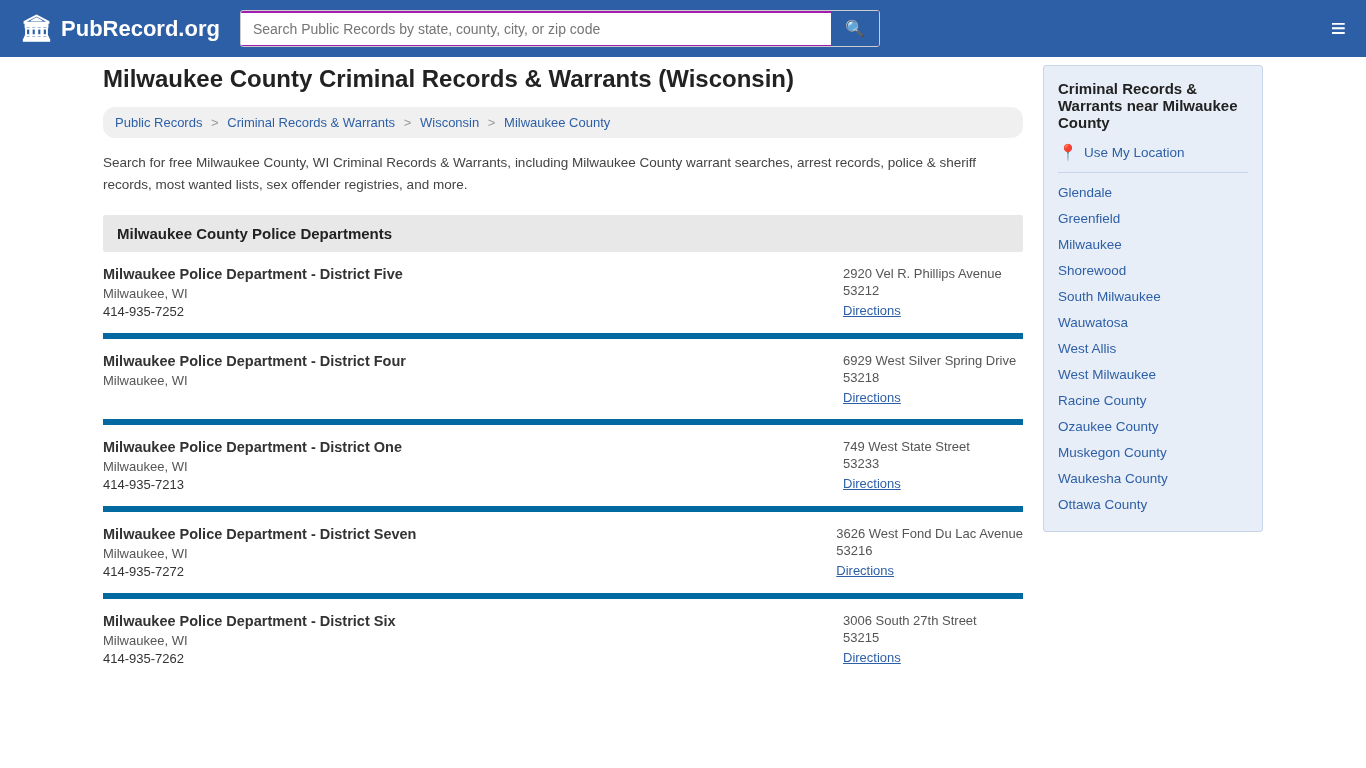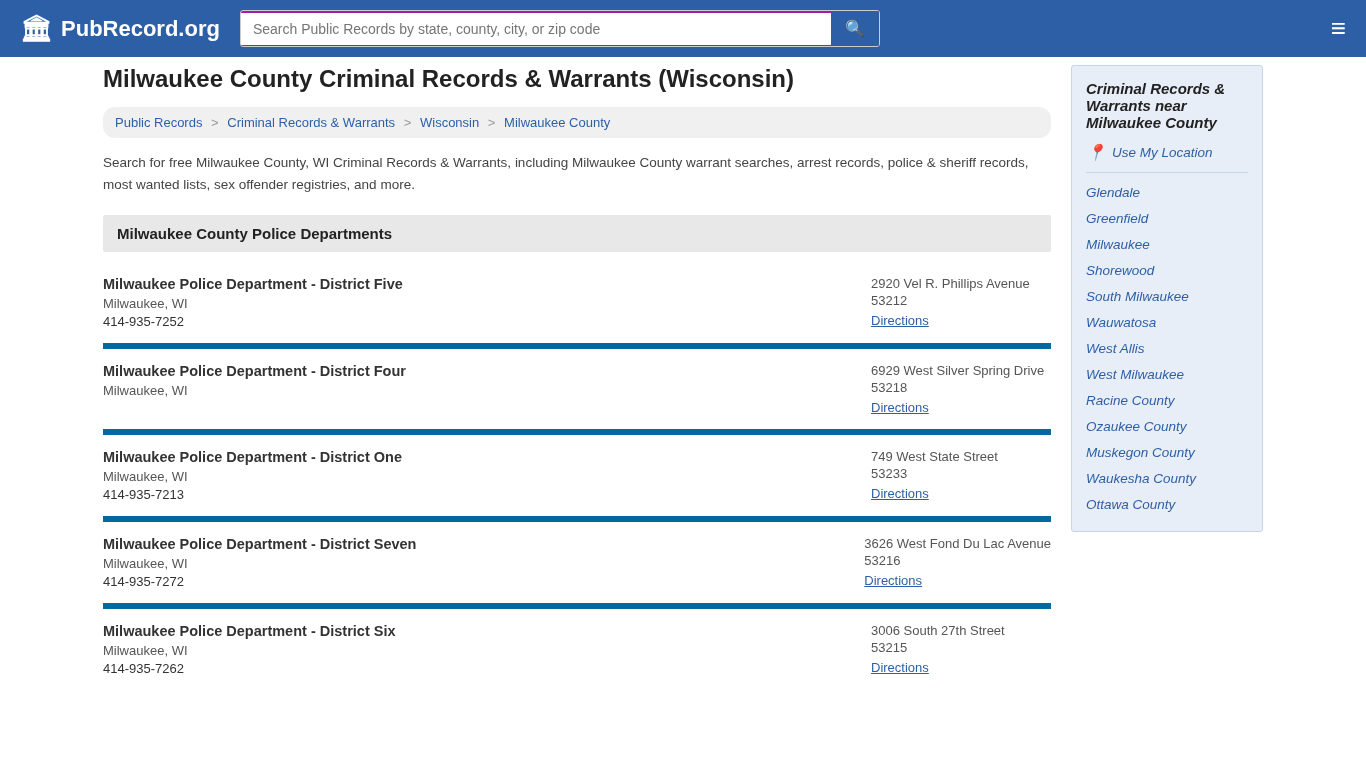--- a/index.html
+++ b/index.html
@@ -64,23 +64,22 @@
       max-width: 1200px;
       margin: 0 auto;
       padding: 8px 20px;
       display: flex;
       gap: 20px;
     }
     .main-content {
       flex: 1;
     }
     .sidebar {
-      width: 192px;
+      width: 220px;
       flex-shrink: 0;
-      font-style: italic;
     }
 
     
     .page-title {
       font-size: 24px;
       font-weight: bold;
       color: #222;
       margin-bottom: 14px;
     }
 
@@ -110,21 +109,20 @@
       margin-bottom: 20px;
     }
 
     
     .section-header {
       background: #e8e8e8;
       padding: 10px 14px;
       font-size: 15px;
       font-weight: bold;
       color: #222;
-      margin-bottom: 10px;
       border-radius: 2px;
     }
 
     .section-subtext {
       font-size: 13px;
       color: #555;
       margin-bottom: 16px;
     }
 
     

